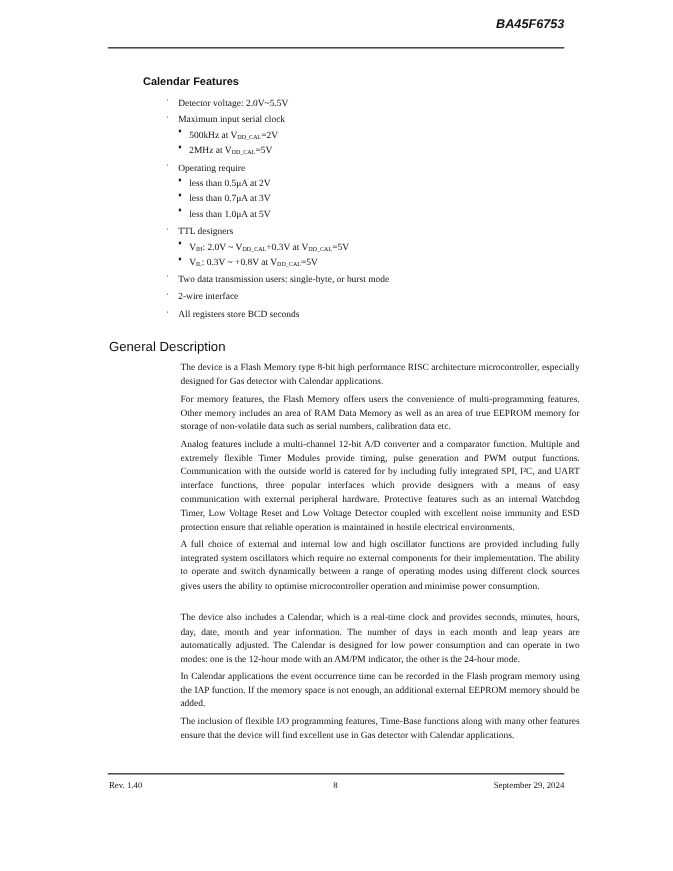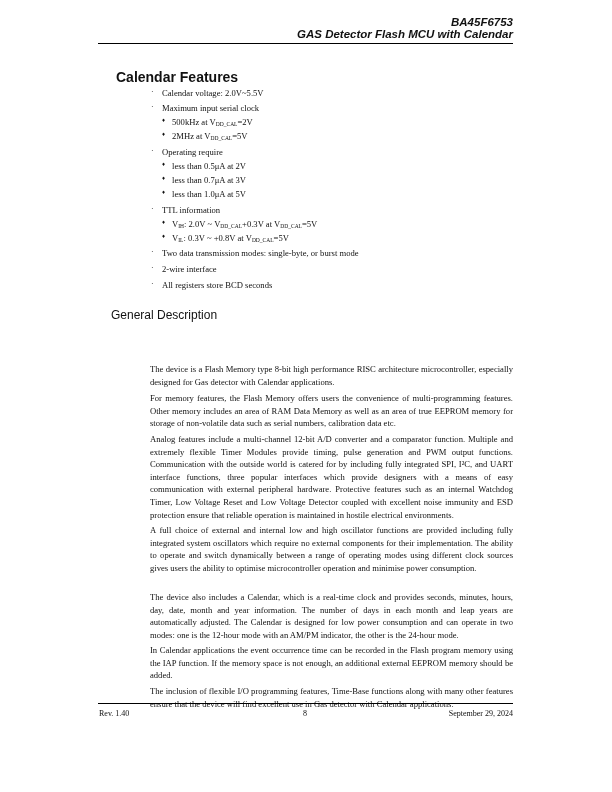--- a/index.html
+++ b/index.html
@@ -8,53 +8,52 @@
 
     
     .logo { position: absolute; left: 98px; top: 15px; width: 90px; height: 28px; }
     .logo-text { position: absolute; left: 0; top: 14px; font-family: "Liberation Sans", sans-serif; font-weight: 900; font-size: 9.5px; letter-spacing: -0.3px; color: #000; transform: scaleX(1.25); transform-origin: left; }
     .logo svg { position: absolute; left: 50px; top: 0; }
     .doc-id { position: absolute; right: 99px; top: 16px; font-family: "Liberation Sans", sans-serif; font-style: italic; font-weight: bold; font-size: 11.5px; }
     .doc-title { position: absolute; right: 99px; top: 28px; font-family: "Liberation Sans", sans-serif; font-style: italic; font-weight: bold; font-size: 11.5px; text-align: right; white-space: nowrap; }
     .hr-top { position: absolute; left: 98px; width: 415px; top: 43px; height: 1px; background: #000; }
 
     
-    .cal-heading { position: absolute; left: 116px; top: 69px; font-family: "Liberation Sans", sans-serif; font-weight: bold; font-size: 14px; }
+    .cal-heading { position: absolute; left: 130px; top: 69px; font-family: "Liberation Sans", sans-serif; font-weight: bold; font-size: 10px; }
     .feat { position: absolute; font-family: "Liberation Serif", serif; font-size: 8.6px; white-space: nowrap; }
     .feat.l1 { left: 162px; }
     .feat.l2 { left: 172px; }
     .bul1 { position: absolute; left: -11px; top: -1px; font-size: 8px; }
     .bul2 { position: absolute; left: -10px; top: 0px; font-size: 6px; }
     sub { font-size: 5.5px; vertical-align: -1px; }
 
     
-    .gen-heading { position: absolute; left: 99px; top: 308px; font-family: "Liberation Sans", sans-serif; font-size: 12px; font-weight: normal; margin-left: 12px; }
-    .para { position: absolute; left: 150px; width: 363px; font-family: "Liberation Serif", serif; font-size: 8.6px; line-height: 12.6px; text-align: justify; margin-top: 36px; }
+    .gen-heading { position: absolute; left: 99px; top: 308px; font-family: "Liberation Sans", sans-serif; font-size: 12px; font-weight: normal; }
+    .para { position: absolute; left: 164px; width: 363px; font-family: "Liberation Serif", serif; font-size: 8.6px; line-height: 12.6px; text-align: justify; }
 
     
     .hr-bottom { position: absolute; left: 98px; width: 415px; top: 703px; height: 1px; background: #000; }
     .foot { position: absolute; top: 709px; font-family: Liberation Serif, serif; font-size: 8px; }
     .foot-left { left: 99px; }
     .foot-center { left: 303px; }
     .foot-right { right: 99px; }
   </style>
 </head>
 <body>
 
 <div class="page">
 
   <div class="doc-id">BA45F6753</div>
-  <div class="doc-title">GAS Detector Flash MCU with Calendar</div>
   <div class="hr-top"></div>
 
   <div class="cal-heading">Calendar Features</div>
 
   <div class="feat l1" style="top:88px">
     <span class="bul1">·</span>
-    <span>Calendar voltage: 2.0V~5.5V</span>
+    <span>Detector voltage: 2.0V~5.5V</span>
   </div>
 
   <div class="feat l1" style="top:103px">
     <span class="bul1">·</span>
     <span>Maximum input serial clock</span>
   </div>
   <div class="feat l2" style="top:117px">
     <span class="bul2">♦</span>
     <span>500kHz at V</span><sub>DD_CAL</sub><span>=2V</span>
   </div>
@@ -75,34 +74,34 @@
     <span class="bul2">♦</span>
     <span>less than 0.7μA at 3V</span>
   </div>
   <div class="feat l2" style="top:189px">
     <span class="bul2">♦</span>
     <span>less than 1.0μA at 5V</span>
   </div>
 
   <div class="feat l1" style="top:205px">
     <span class="bul1">·</span>
-    <span>TTL information</span>
+    <span>TTL designers</span>
   </div>
   <div class="feat l2" style="top:219px">
     <span class="bul2">♦</span>
     <span>V</span><sub>IH</sub><span>: 2.0V ~ V</span><sub>DD_CAL</sub><span>+0.3V at V</span><sub>DD_CAL</sub><span>=5V</span>
   </div>
   <div class="feat l2" style="top:233px">
     <span class="bul2">♦</span>
     <span>V</span><sub>IL</sub><span>: 0.3V ~ +0.8V at V</span><sub>DD_CAL</sub><span>=5V</span>
   </div>
 
   <div class="feat l1" style="top:248px">
     <span class="bul1">·</span>
-    <span>Two data transmission modes: single-byte, or burst mode</span>
+    <span>Two data transmission users: single-byte, or burst mode</span>
   </div>
   <div class="feat l1" style="top:264px">
     <span class="bul1">·</span>
     <span>2-wire interface</span>
   </div>
   <div class="feat l1" style="top:280px">
     <span class="bul1">·</span>
     <span>All registers store BCD seconds</span>
   </div>
 

